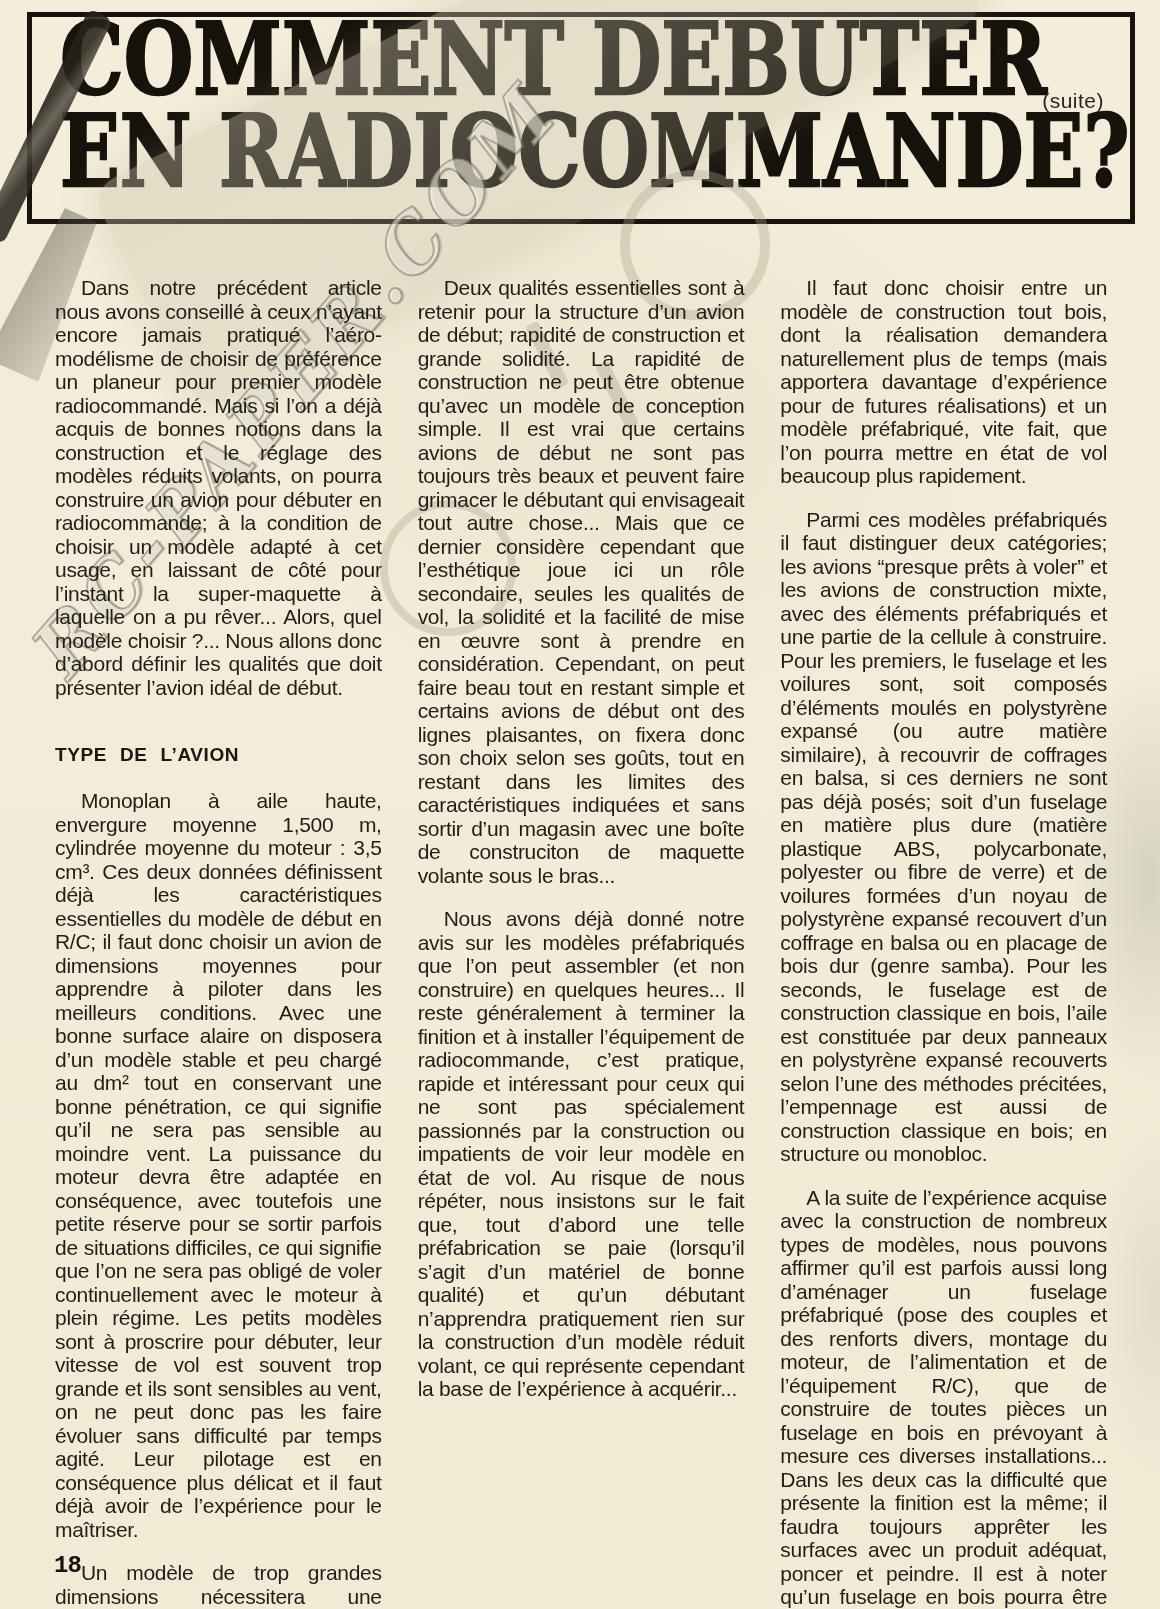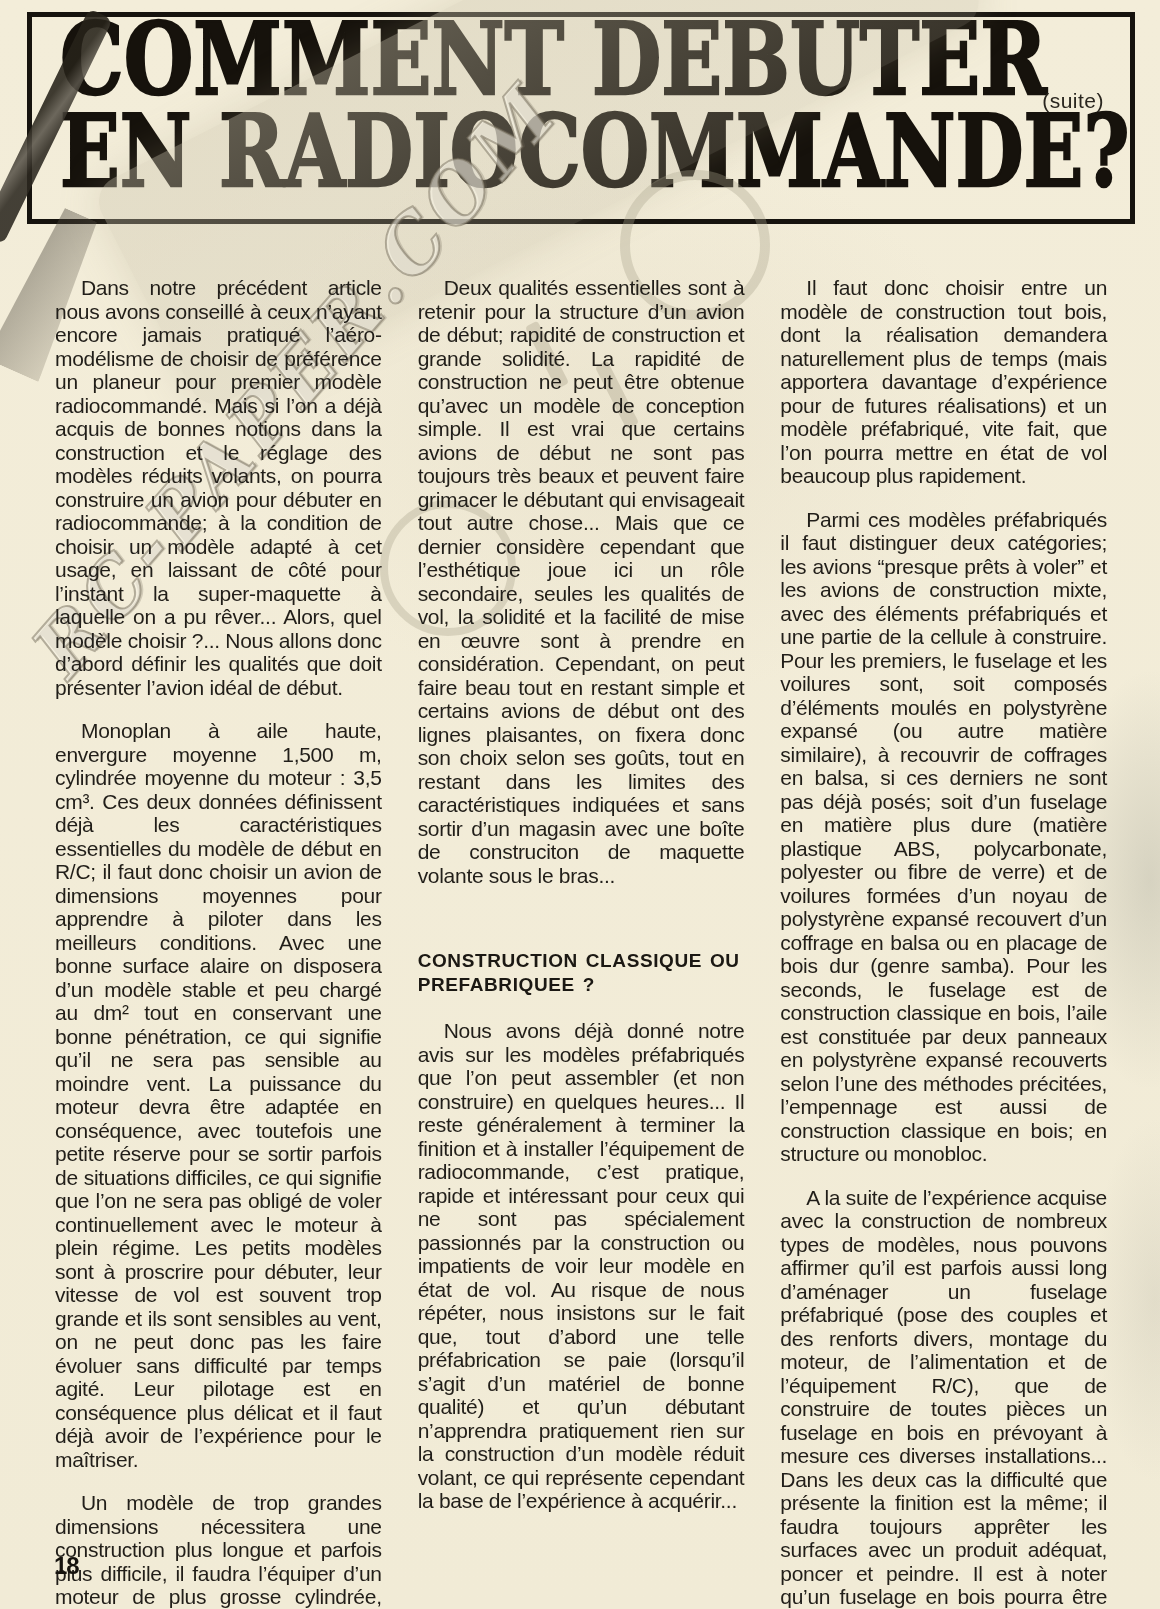--- a/index.html
+++ b/index.html
@@ -97,21 +97,21 @@
     margin:44px 0 22px 0;
     font-size:19px;font-weight:bold;letter-spacing:.6px;word-spacing:7px;
     color:#1b1813;line-height:24px;
   }
   .ch-first{margin-top:4px;}
   .ch-gap{margin-top:62px;word-spacing:2px;}
   
   .page-number{
     position:absolute;left:54px;top:1552px;z-index:2;
     font-size:24px;font-weight:bold;color:#16130e;
-    font-family:Liberation Sans, sans-serif;letter-spacing:-1px;
+    font-family:Liberation Mono, monospace;letter-spacing:-1px;
   }
 </style>
 </head>
 <body>
 
 <div class="page">
 
   <div class="wm-layer">
     <div class="wm-device"></div>
     <div class="wm-dial dial-a"></div>
@@ -126,27 +126,27 @@
     <span class="title-line t1">COMMENT DEBUTER</span>
     <span class="title-line t2">EN RADIOCOMMANDE?</span>
     <span class="suite">(suite)</span>
   </div>
   <div class="wm-antenna"></div>
 
   <div class="cols">
 
     <section class="col">
       <p class="bp">Dans notre précédent article nous avons conseillé à ceux n’ayant encore jamais pratiqué l’aéro-modélisme de choisir de préférence un planeur pour premier modèle radiocommandé. Mais si l’on a déjà acquis de bonnes notions dans la construction et le réglage des modèles réduits volants, on pourra construire un avion pour débuter en radiocommande; à la condition de choisir un modèle adapté à cet usage, en laissant de côté pour l’instant la super-maquette à laquelle on a pu rêver... Alors, quel modèle choisir ?... Nous allons donc d’abord définir les qualités que doit présenter l’avion idéal de début.</p>
+      <h2 class="ch">TYPE DE L’AVION</h2>
       <p class="bp">Monoplan à aile haute, envergure moyenne 1,500 m, cylindrée moyenne du moteur : 3,5 cm³. Ces deux données définissent déjà les caractéristiques essentielles du modèle de début en R/C; il faut donc choisir un avion de dimensions moyennes pour apprendre à piloter dans les meilleurs conditions. Avec une bonne surface alaire on disposera d’un modèle stable et peu chargé au dm² tout en conservant une bonne pénétration, ce qui signifie qu’il ne sera pas sensible au moindre vent. La puissance du moteur devra être adaptée en conséquence, avec toutefois une petite réserve pour se sortir parfois de situations difficiles, ce qui signifie que l’on ne sera pas obligé de voler continuellement avec le moteur à plein régime. Les petits modèles sont à proscrire pour débuter, leur vitesse de vol est souvent trop grande et ils sont sensibles au vent, on ne peut donc pas les faire évoluer sans difficulté par temps agité. Leur pilotage est en conséquence plus délicat et il faut déjà avoir de l’expérience pour le maîtriser.</p>
       <p class="bp">Un modèle de trop grandes dimensions nécessitera une construction plus longue et parfois plus difficile, il faudra l’équiper d’un moteur de plus grosse cylindrée, donc plus coûteux. Mais précisons bien, immédiatement, que ce choix sera cependant préférable à celui d’un modèle trop petit...</p>
     </section>
 
     <section class="col">
       <p class="bp">Deux qualités essentielles sont à retenir pour la structure d’un avion de début; rapidité de construction et grande solidité. La rapidité de construction ne peut être obtenue qu’avec un modèle de conception simple. Il est vrai que certains avions de début ne sont pas toujours très beaux et peuvent faire grimacer le débutant qui envisageait tout autre chose... Mais que ce dernier considère cependant que l’esthétique joue ici un rôle secondaire, seules les qualités de vol, la solidité et la facilité de mise en œuvre sont à prendre en considération. Cependant, on peut faire beau tout en restant simple et certains avions de début ont des lignes plaisantes, on fixera donc son choix selon ses goûts, tout en restant dans les limites des caractéristiques indiquées et sans sortir d’un magasin avec une boîte de construciton de maquette volante sous le bras...</p>
-      <h2 class="ch ch-gap">CONSTRUCTION CLASSIQUE OU PREFABRIQUEE ?</h2>
       <p class="bp">Nous avons déjà donné notre avis sur les modèles préfabriqués que l’on peut assembler (et non construire) en quelques heures... Il reste généralement à terminer la finition et à installer l’équipement de radiocommande, c’est pratique, rapide et intéressant pour ceux qui ne sont pas spécialement passionnés par la construction ou impatients de voir leur modèle en état de vol. Au risque de nous répéter, nous insistons sur le fait que, tout d’abord une telle préfabrication se paie (lorsqu’il s’agit d’un matériel de bonne qualité) et qu’un débutant n’apprendra pratiquement rien sur la construction d’un modèle réduit volant, ce qui représente cependant la base de l’expérience à acquérir...</p>
     </section>
 
     <section class="col">
       <p class="bp">Il faut donc choisir entre un modèle de construction tout bois, dont la réalisation demandera naturellement plus de temps (mais apportera davantage d’expérience pour de futures réalisations) et un modèle préfabriqué, vite fait, que l’on pourra mettre en état de vol beaucoup plus rapidement.</p>
       <p class="bp">Parmi ces modèles préfabriqués il faut distinguer deux catégories; les avions “presque prêts à voler” et les avions de construction mixte, avec des éléments préfabriqués et une partie de la cellule à construire. Pour les premiers, le fuselage et les voilures sont, soit composés d’éléments moulés en polystyrène expansé (ou autre matière similaire), à recouvrir de coffrages en balsa, si ces derniers ne sont pas déjà posés; soit d’un fuselage en matière plus dure (matière plastique ABS, polycarbonate, polyester ou fibre de verre) et de voilures formées d’un noyau de polystyrène expansé recouvert d’un coffrage en balsa ou en placage de bois dur (genre samba). Pour les seconds, le fuselage est de construction classique en bois, l’aile est constituée par deux panneaux en polystyrène expansé recouverts selon l’une des méthodes précitées, l’empennage est aussi de construction classique en bois; en structure ou monobloc.</p>
       <p class="bp">A la suite de l’expérience acquise avec la construction de nombreux types de modèles, nous pouvons affirmer qu’il est parfois aussi long d’aménager un fuselage préfabriqué (pose des couples et des renforts divers, montage du moteur, de l’alimentation et de l’équipement R/C), que de construire de toutes pièces un fuselage en bois en prévoyant à mesure ces diverses installations... Dans les deux cas la difficulté que présente la finition est la même; il faudra toujours apprêter les surfaces avec un produit adéquat, poncer et peindre. Il est à noter qu’un fuselage en bois pourra être simplement recouvert d’un film plastique ou d’un tissu thermorétractable, ce qui élimine ainsi tous les travaux de préparation et la peinture. Dans ces conditions, on peut se demander où est l’avantage pour le débutant ?...</p>
     </section>
 
   </div>

